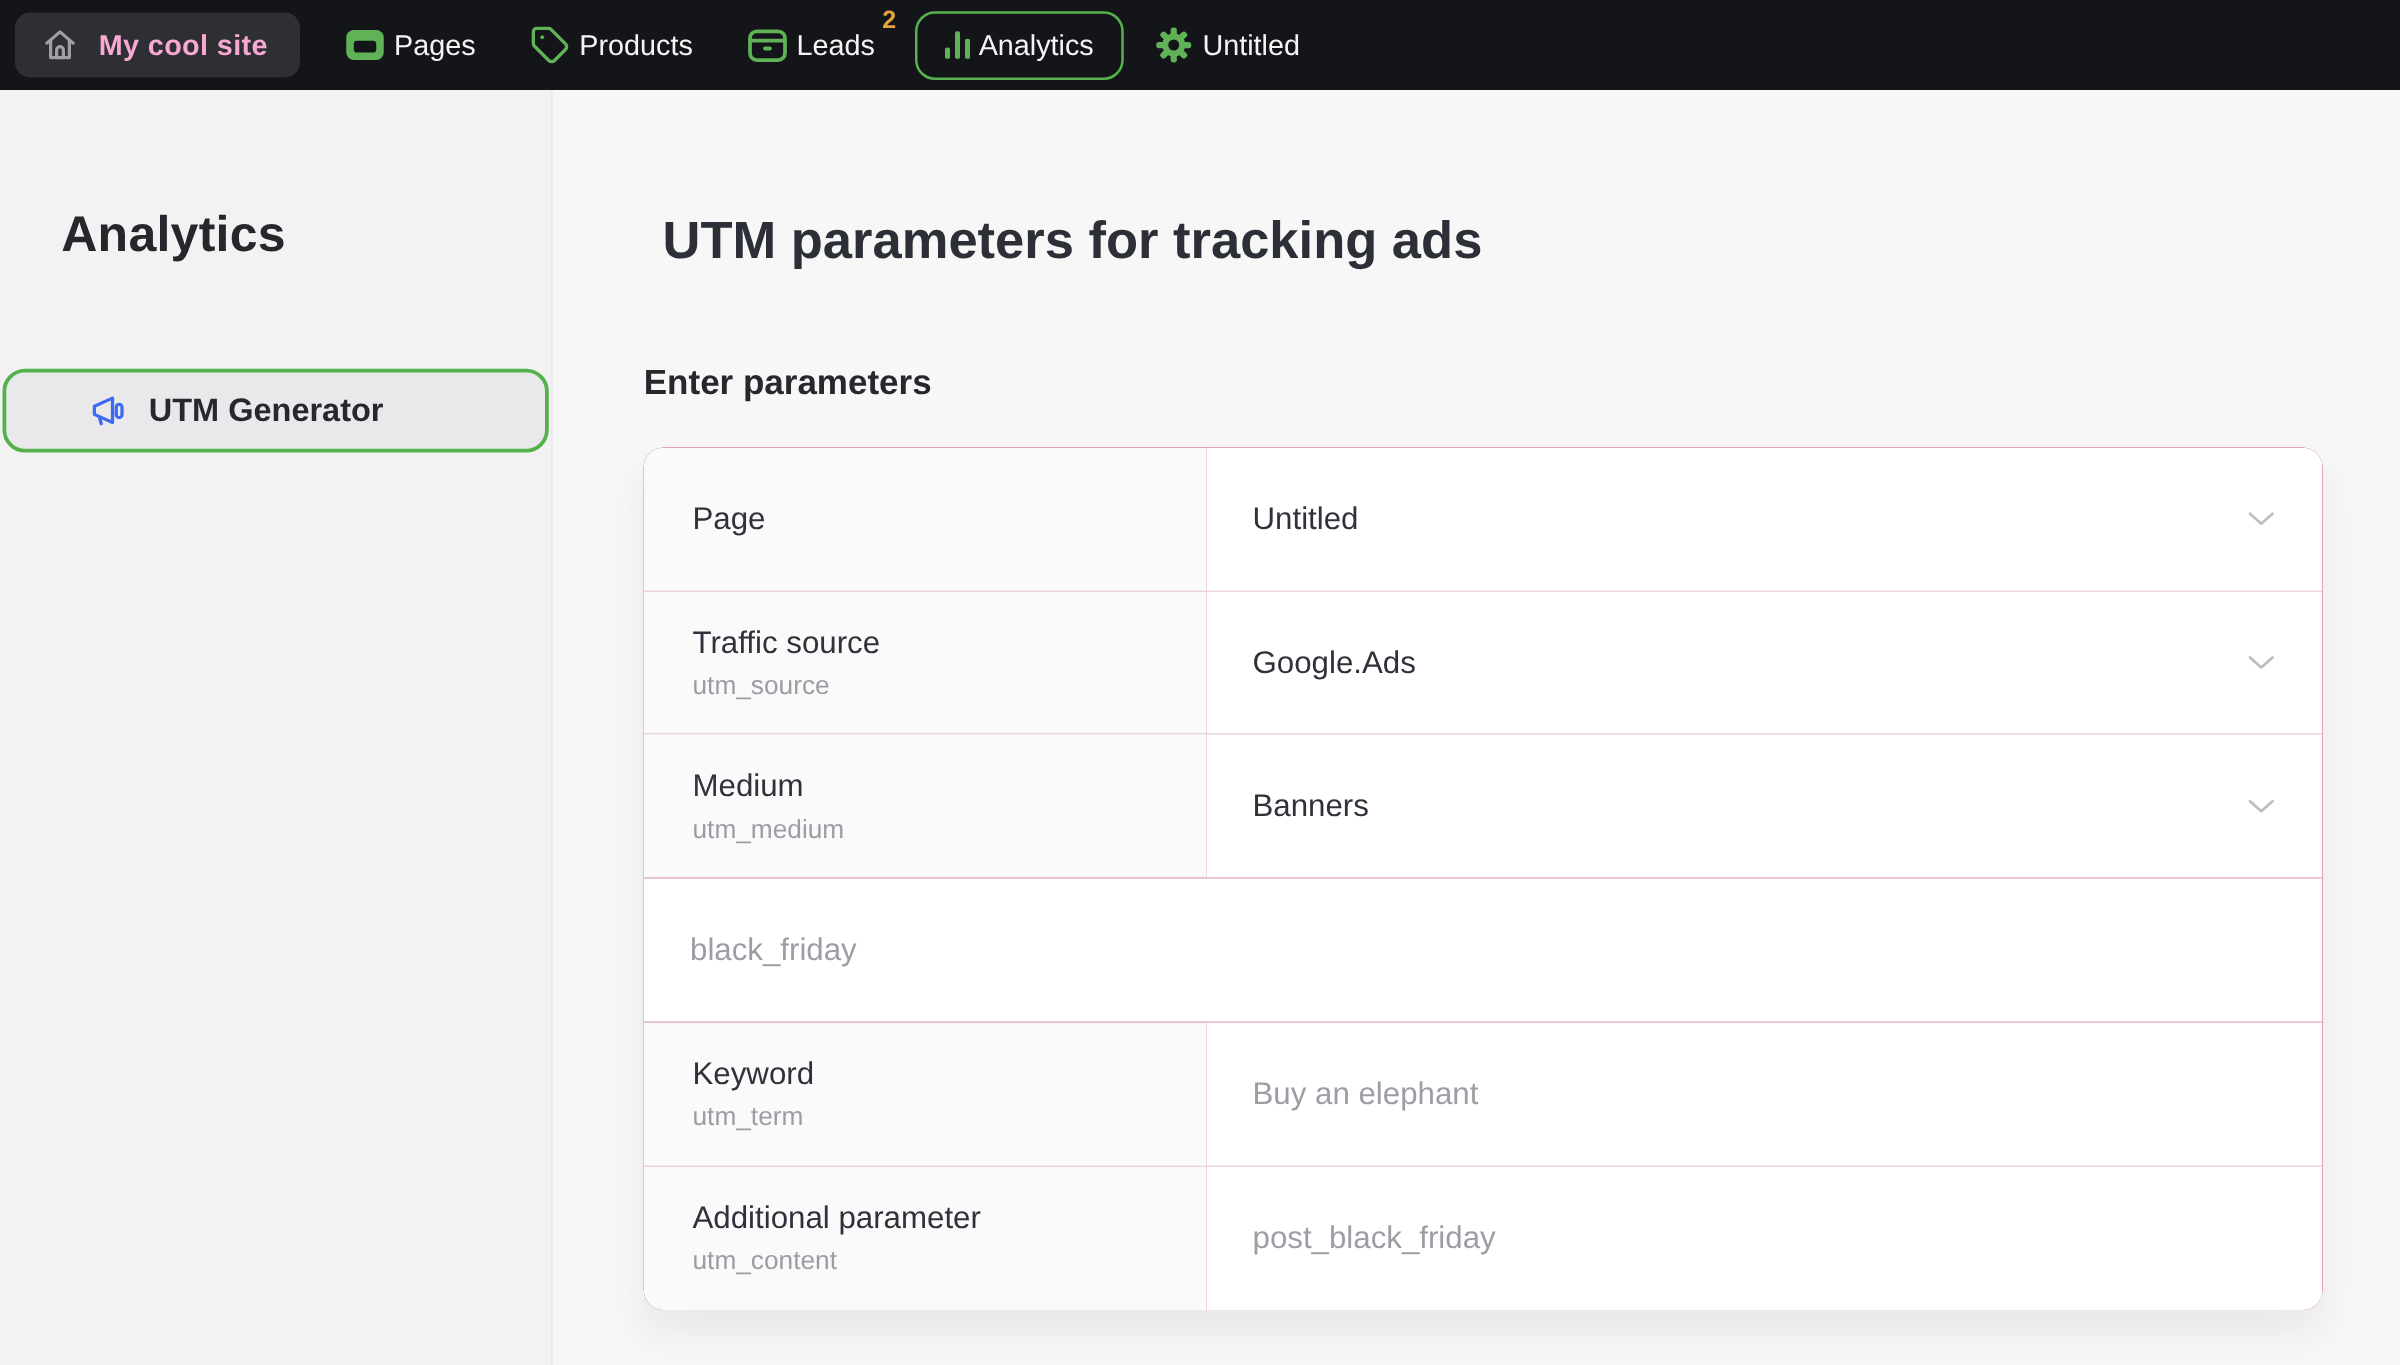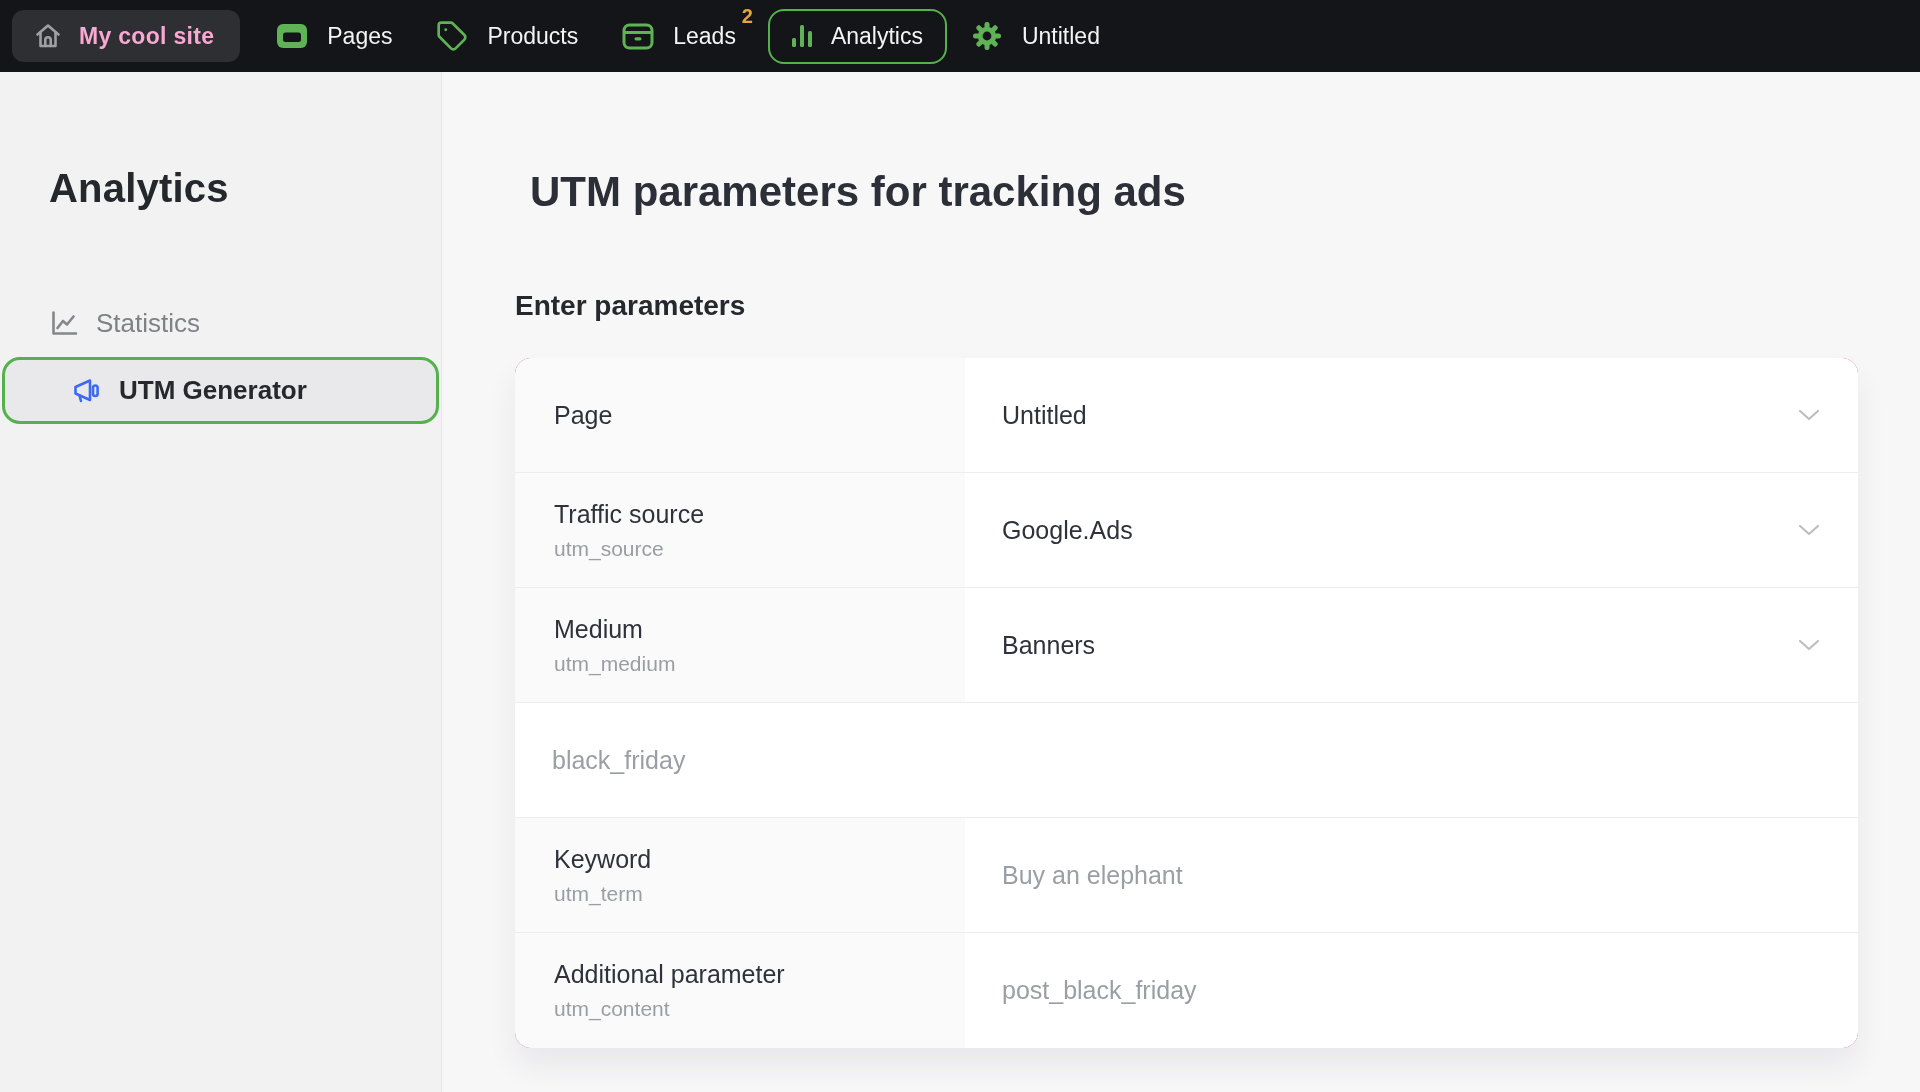--- a/index.html
+++ b/index.html
@@ -17,21 +17,21 @@
   }
   .site-chip {
     margin-left: 12px; height: 52px; border-radius: 12px;
     background: #2e2f32; display: flex; align-items: center;
     gap: 15px; padding: 0 26px 0 20px; cursor: pointer;
   }
   .site-chip .chip-label { color: #f9a8d4; font-size: 23px; font-weight: 700; letter-spacing: .3px; }
 
   .nav { display: flex; align-items: center; margin-left: 36px; }
   .nav-item {
-    position: relative; display: flex; align-items: center; gap: 19px;
+    position: relative; display: flex; align-items: center; gap: 7px;
     color: #f4f4f5; font-size: 23px; margin-right: 44px; cursor: pointer;
     white-space: nowrap;
   }
   .nav-item.active {
     border: 2.5px solid #55b14c; border-radius: 16px;
     padding: 12px 22px; margin-left: 0; margin-right: 24px;
   }
   .nav-item .badge {
     position: absolute; top: -16px; right: -17px;
     color: #e6a43c; font-size: 20px; font-weight: 700;
@@ -184,29 +184,20 @@
   </nav>
 </header>
 
 <div class="page-body">
 
   <aside class="sidebar">
     <div class="sidebar-title">Analytics</div>
 
     <div class="menu">
 
-      <div class="menu-item">
-        <span>
-          <svg width="30" height="30" viewBox="0 0 30 30" fill="none" stroke="#85878c" stroke-width="2.6" stroke-linecap="round" stroke-linejoin="round">
-            <path d="M4.5 4.5 V25.5 H27"></path>
-            <polyline points="8.5,20 14,13 18,16.5 24.5,8.5"></polyline>
-          </svg>
-        </span>
-        <span>Statistics</span>
-      </div>
 
       <div class="menu-item active">
         <span>
           <svg width="32" height="28" viewBox="0 0 32 28" fill="none" stroke="#3e6af3" stroke-width="2.6" stroke-linecap="round" stroke-linejoin="round">
             <path d="M20 3.5 L20 23 L5.5 16.5 V10 Z"></path>
             <rect x="23" y="8.5" width="4.6" height="10.5" rx="2.3"></rect>
             <path d="M9.5 18.5 L11 24"></path>
           </svg>
         </span>
         <span>UTM Generator</span>

